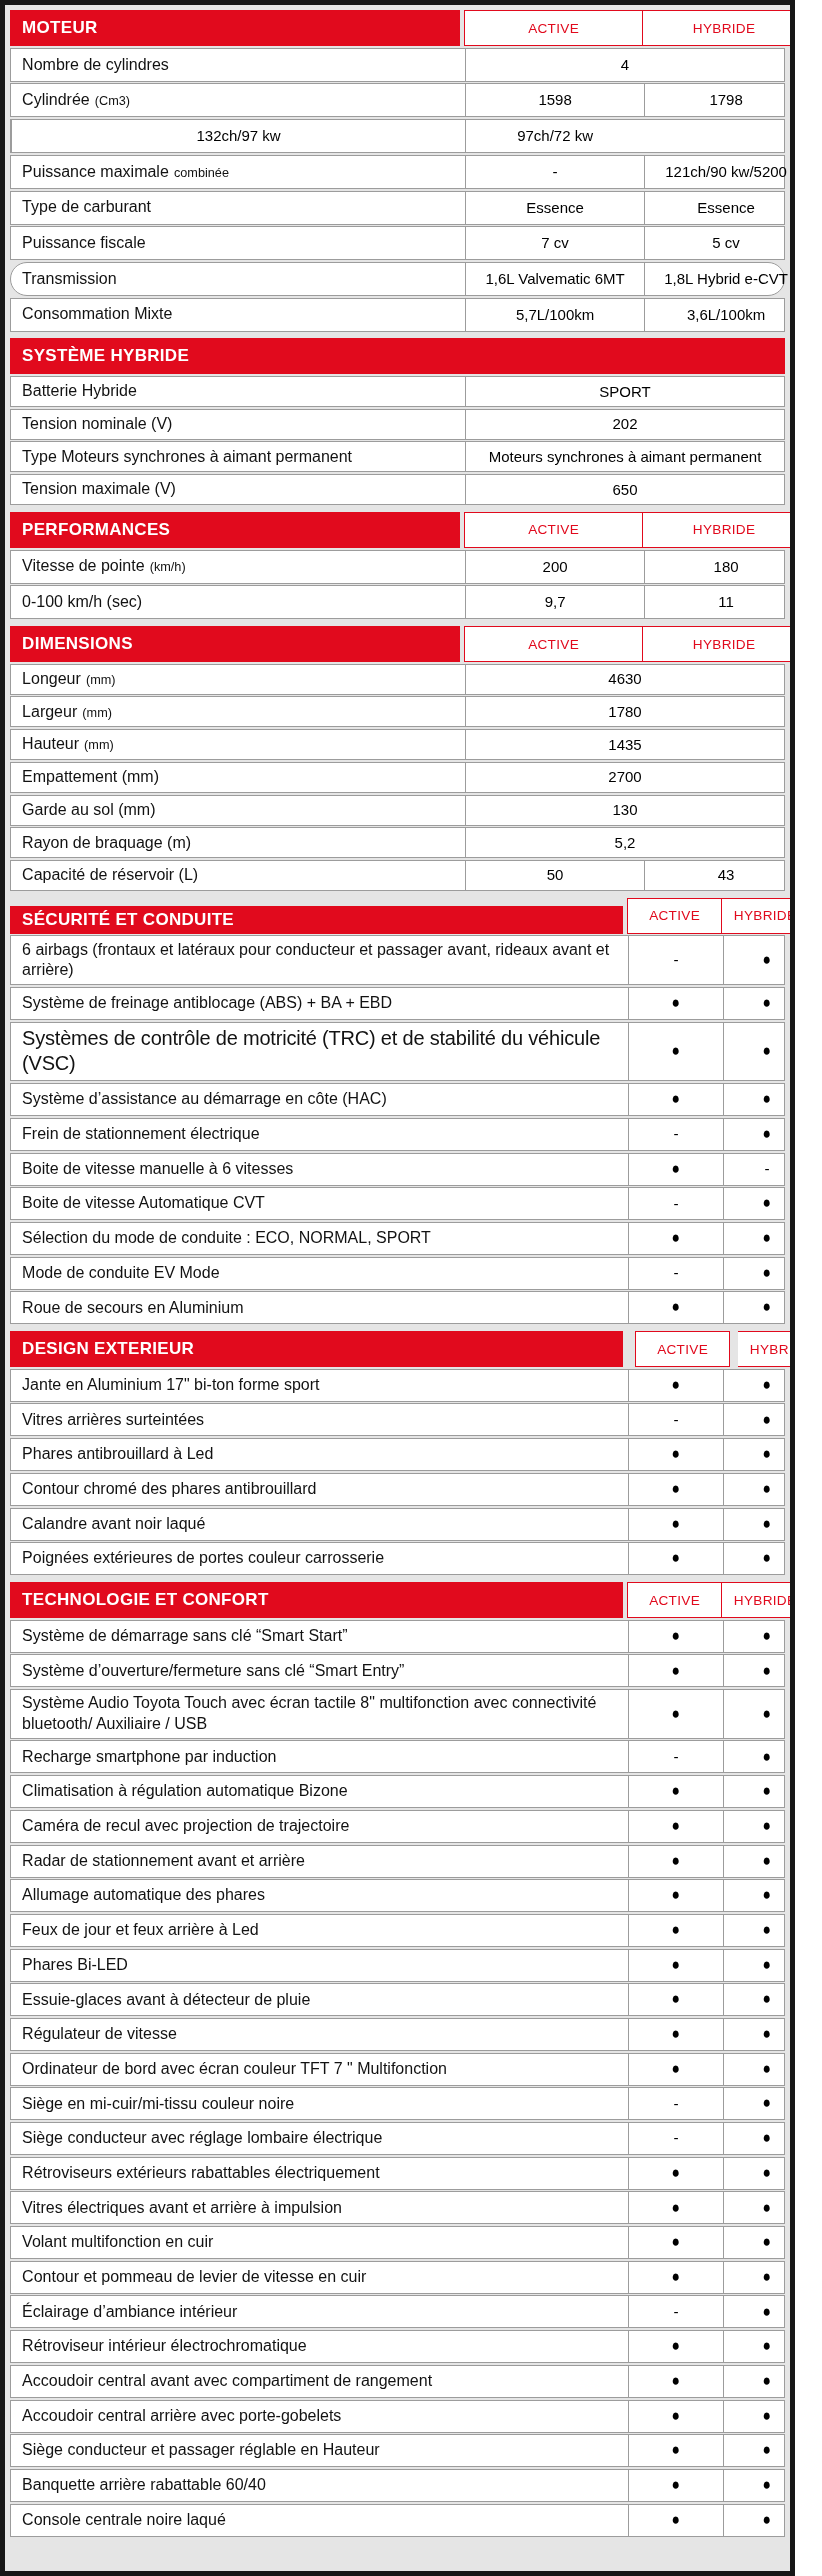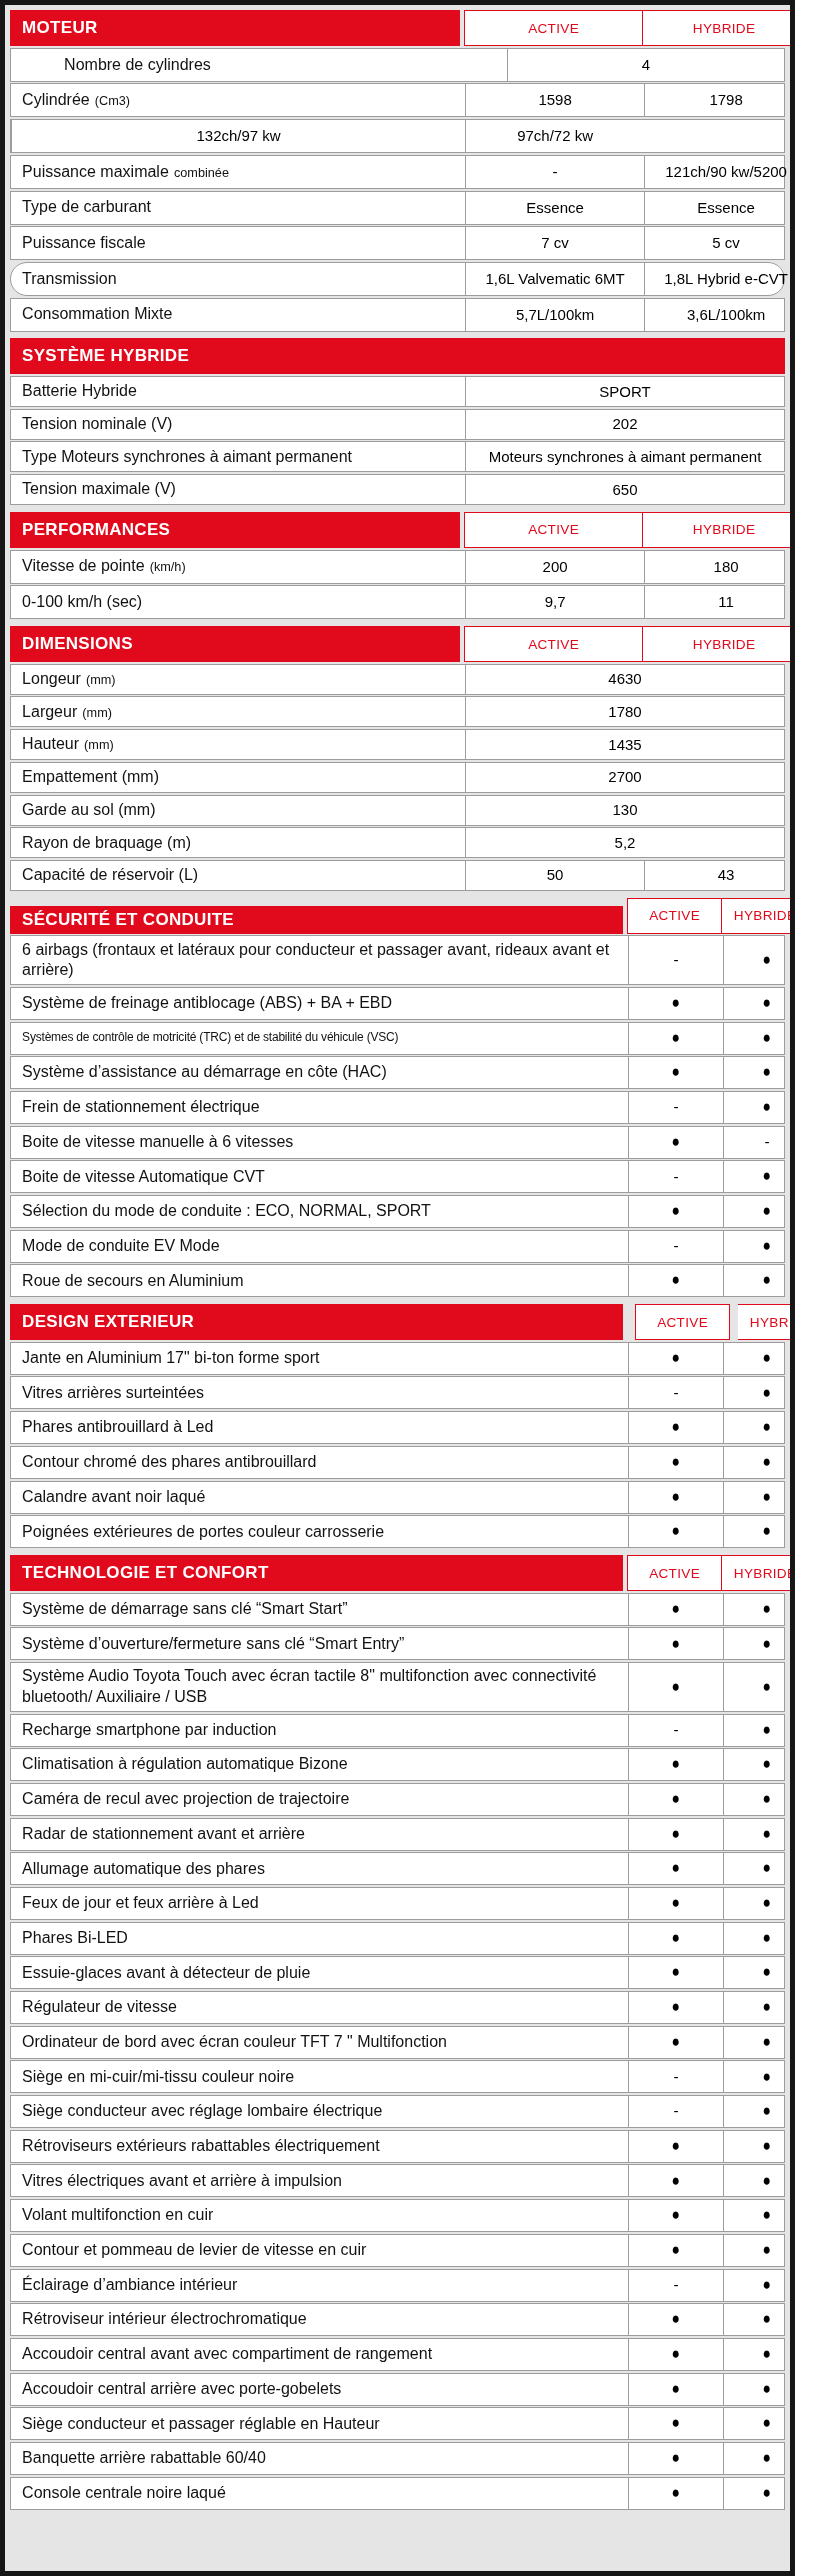--- a/index.html
+++ b/index.html
@@ -19,42 +19,42 @@
     color:var(--red); font-size:13.6px; font-weight:500;
     border:1.7px solid var(--red); background:#fff; letter-spacing:0.3px;
   }
   .hdr-h{ border-left:0; }
   .row{ display:grid; border:0.8px solid var(--line); background:#fff; }
   .lbl-cell{
     display:flex; align-items:center; gap:5.1px;
     padding:3.4px 8.5px 3.4px 11px; color:var(--ink); font-size:16px; line-height:1.28;
   }
   .lbl-small{ font-size:12.7px; white-space:nowrap; padding-top:1.7px; }
-  .fit{ font-size:12px; letter-spacing:-0.2px; }
+  .fit{ font-size:20px; letter-spacing:-0.2px; }
   .val{
     display:flex; align-items:center; justify-content:center;
     border-left:1.3px solid var(--line); font-size:15px; color:#000;
     text-align:center; padding:1.7px 3.4px; line-height:1.2;
   }
   .dot{ font-size:12.7px; line-height:1; display:inline-block; transform:scaleY(1.35) scaleX(1.1); }
   .dash{ font-size:15.3px; font-weight:500; }
 </style>
 </head>
 <body>
 
 <div id="spec-root">
     <section class="spec-section">
       <div class="header-row" style="min-height: 36px; grid-template-columns: 454px 179px 163px;">
         <div class="section-bar" style="margin-right: 4.2px;">
           <span class="section-title">MOTEUR</span>
         </div>
         <div class="colhead hdr-a">ACTIVE</div>
         <div class="colhead hdr-h">HYBRIDE</div>
       </div>
-      <div class="row" style="min-height: 34px; grid-template-columns: 454px 1fr; padding-left: 42px;">
+      <div class="row" style="min-height: 34px; grid-template-columns: 454px 1fr;">
         <div class="lbl-cell">
           <span>Nombre de cylindres</span>
         </div>
         <div class="val">
           <span>4</span>
         </div>
       </div>
       <div class="row" style="min-height: 34px; grid-template-columns: 454px 179px 163px;">
         <div class="lbl-cell">
           <span>Cylindrée</span>

